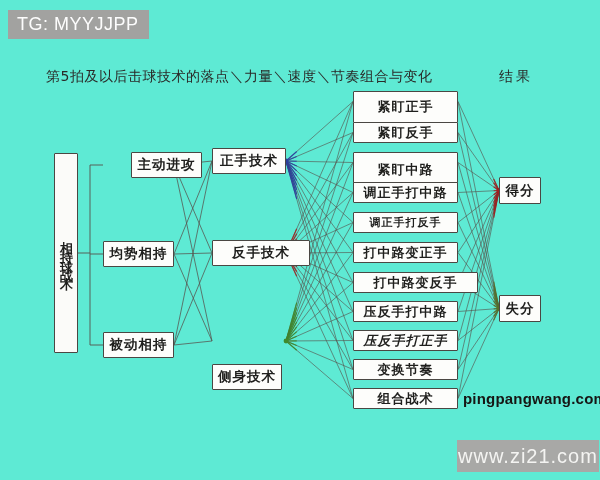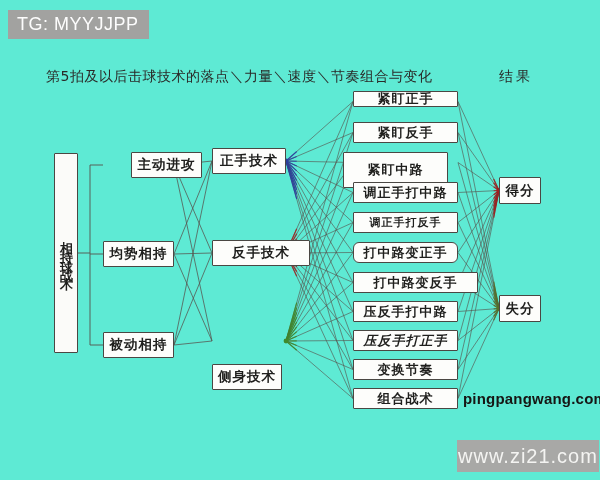--- a/index.html
+++ b/index.html
@@ -195,26 +195,26 @@
       <div class="node-box" style="left: 103px; top: 152px; width: 71px; height: 26px; margin-left: 28px;">主动进攻</div>
       <div class="node-box" style="left: 103px; top: 241px; width: 71px; height: 26px;">均势相持</div>
       <div class="node-box" style="left: 103px; top: 332px; width: 71px; height: 26px;">被动相持</div>
     </div>
   <div id="techniques">
       <div class="node-box" style="left: 212px; top: 148px; width: 74px; height: 26px;">正手技术</div>
       <div class="node-box" style="left: 212px; top: 240px; width: 98px; height: 26px;">反手技术</div>
       <div class="node-box" style="left: 212px; top: 328px; width: 70px; height: 26px; margin-top: 36px;">侧身技术</div>
     </div>
   <div id="tactics">
-      <div class="node-box" style="left: 353px; top: 91px; width: 105px; height: 16px; font-size: 13px; text-align: right;">紧盯正手</div>
+      <div class="node-box" style="left: 353px; top: 91px; width: 105px; height: 32px; font-size: 13px; text-align: right;">紧盯正手</div>
       <div class="node-box" style="left: 353px; top: 122px; width: 105px; height: 21px; font-size: 13px;">紧盯反手</div>
-      <div class="node-box" style="left: 343px; top: 152px; width: 105px; height: 36px; font-size: 13px;">紧盯中路</div>
+      <div class="node-box" style="left: 353px; top: 152px; width: 105px; height: 36px; font-size: 13px;">紧盯中路</div>
       <div class="node-box" style="left: 353px; top: 182px; width: 105px; height: 21px; font-size: 13px;">调正手打中路</div>
       <div class="node-box" style="left: 353px; top: 212px; width: 105px; height: 21px; font-size: 11px;">调正手打反手</div>
-      <div class="node-box" style="left: 353px; top: 242px; width: 105px; height: 21px; font-size: 13px; border-radius: 6px;">打中路变正手</div>
+      <div class="node-box" style="left: 353px; top: 242px; width: 105px; height: 21px; font-size: 13px;">打中路变正手</div>
       <div class="node-box" style="left: 353px; top: 272px; width: 125px; height: 21px; font-size: 13px;">打中路变反手</div>
       <div class="node-box" style="left: 353px; top: 301px; width: 105px; height: 21px; font-size: 13px;">压反手打中路</div>
       <div class="node-box" style="left: 353px; top: 330px; width: 105px; height: 21px; font-size: 13px; font-style: italic;">压反手打正手</div>
       <div class="node-box" style="left: 353px; top: 359px; width: 105px; height: 21px; font-size: 13px;">变换节奏</div>
       <div class="node-box" style="left: 353px; top: 388px; width: 105px; height: 21px; font-size: 13px;">组合战术</div>
     </div>
   <div id="results">
       <div class="node-box" style="left: 499px; top: 177px; width: 42px; height: 27px;">得分</div>
       <div class="node-box" style="left: 499px; top: 295px; width: 42px; height: 27px;">失分</div>
     </div>

